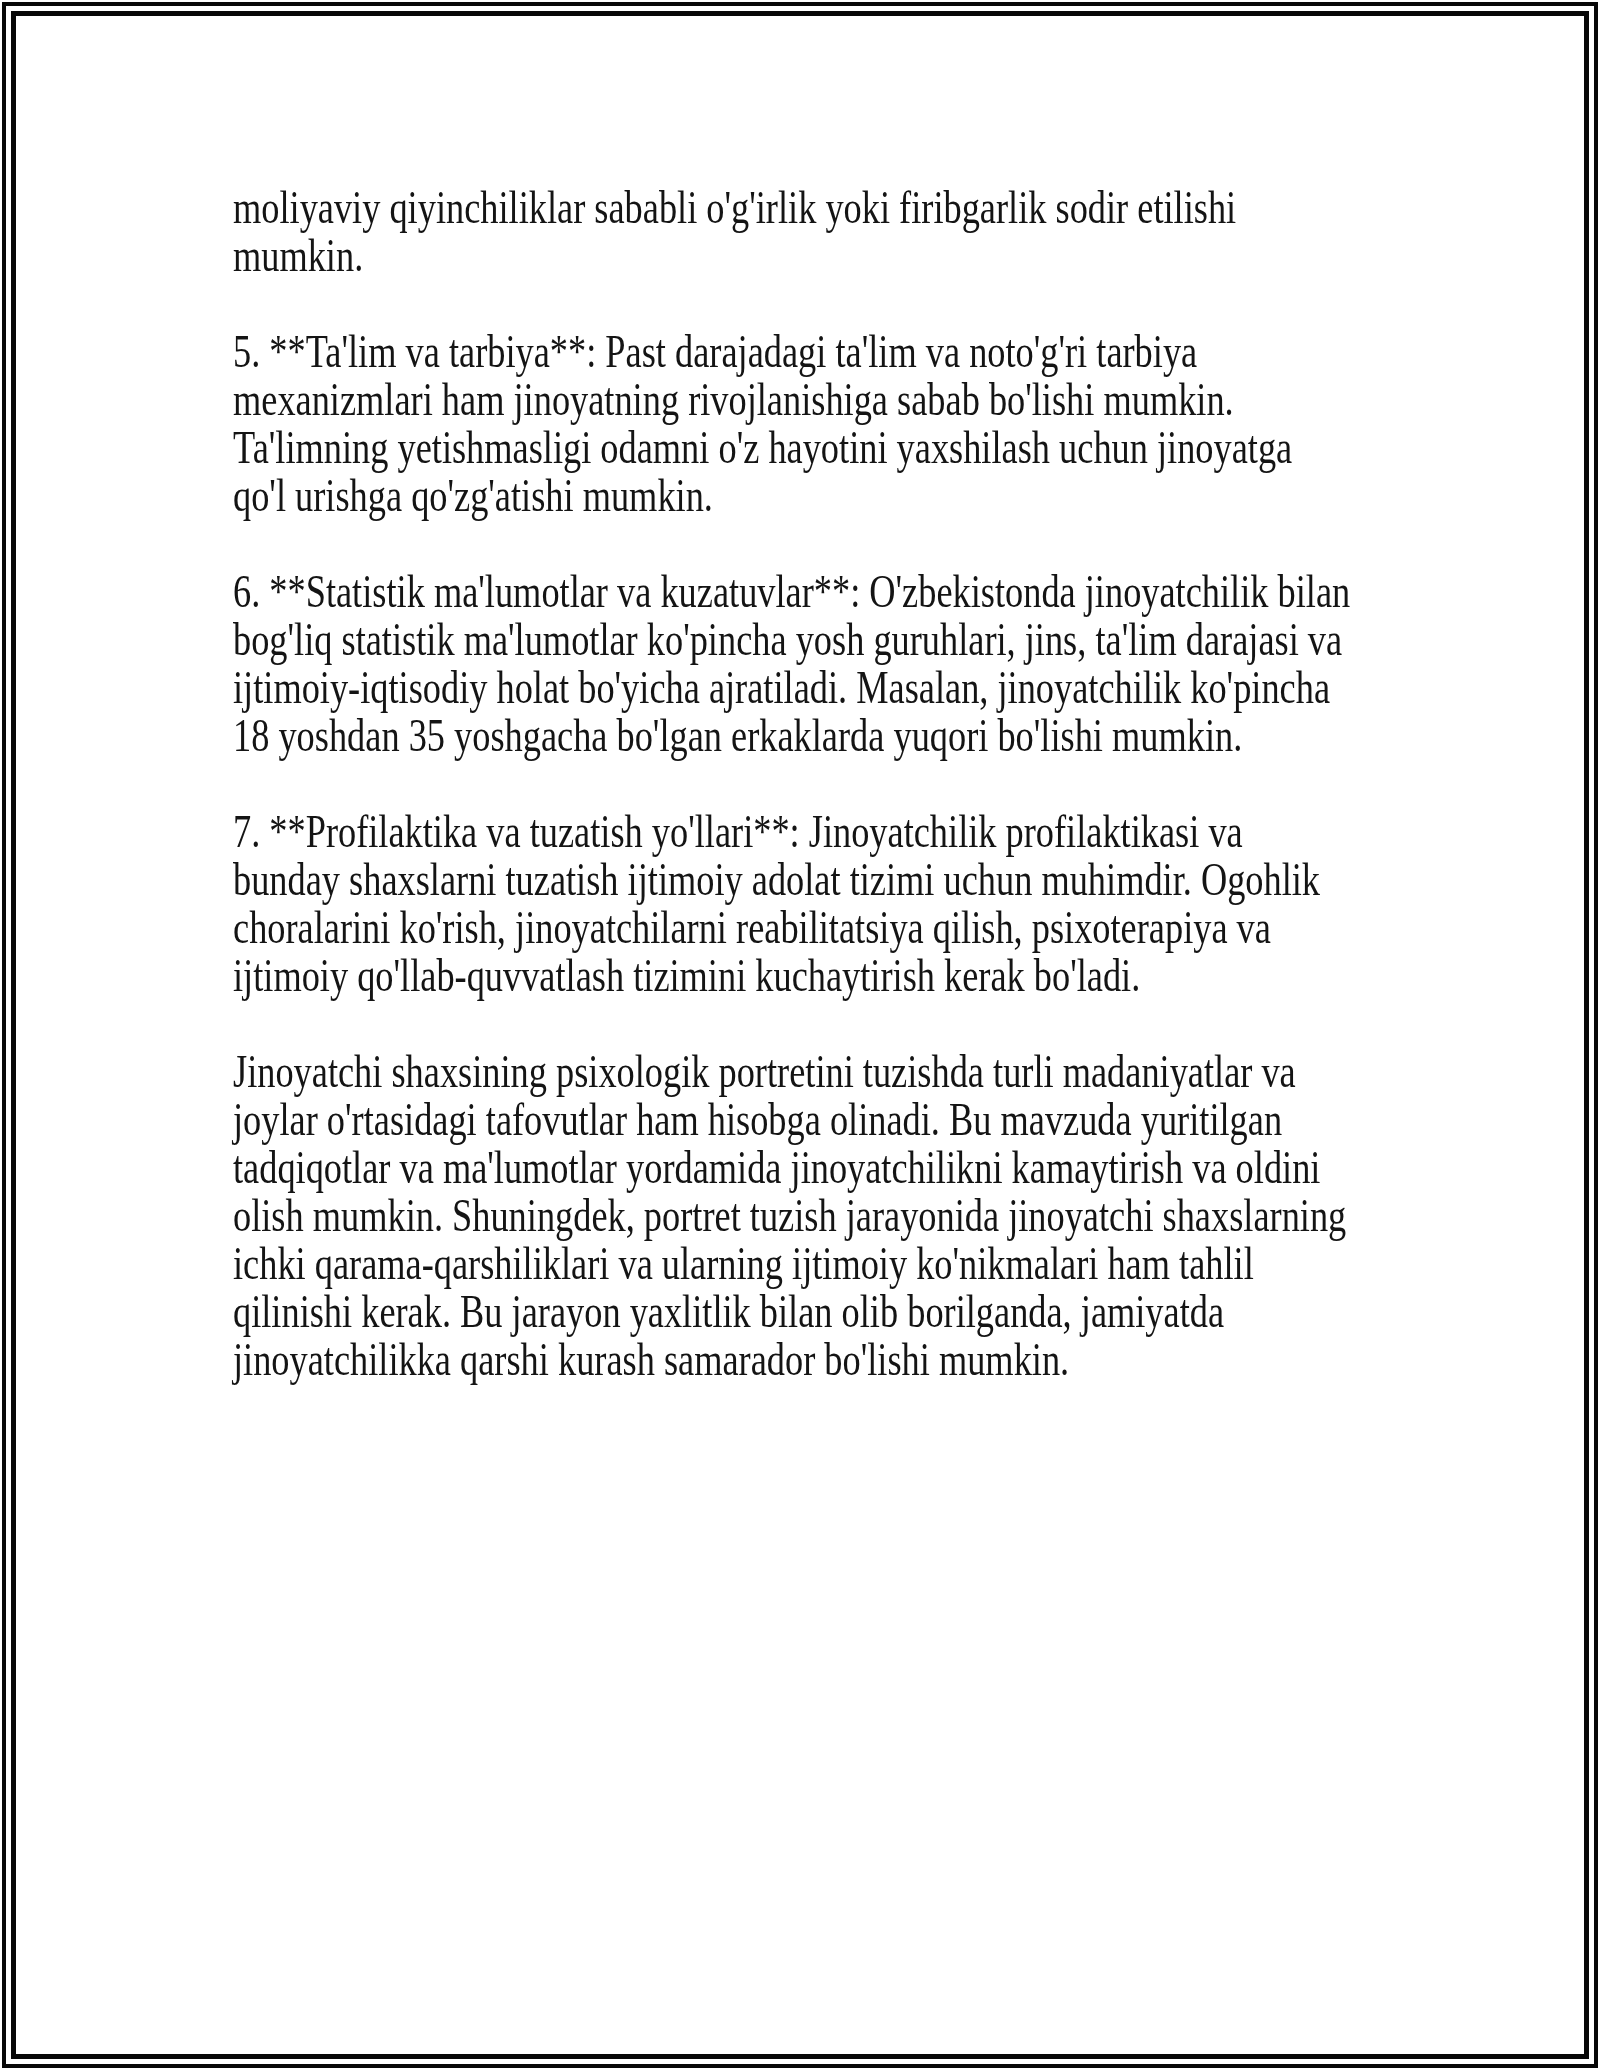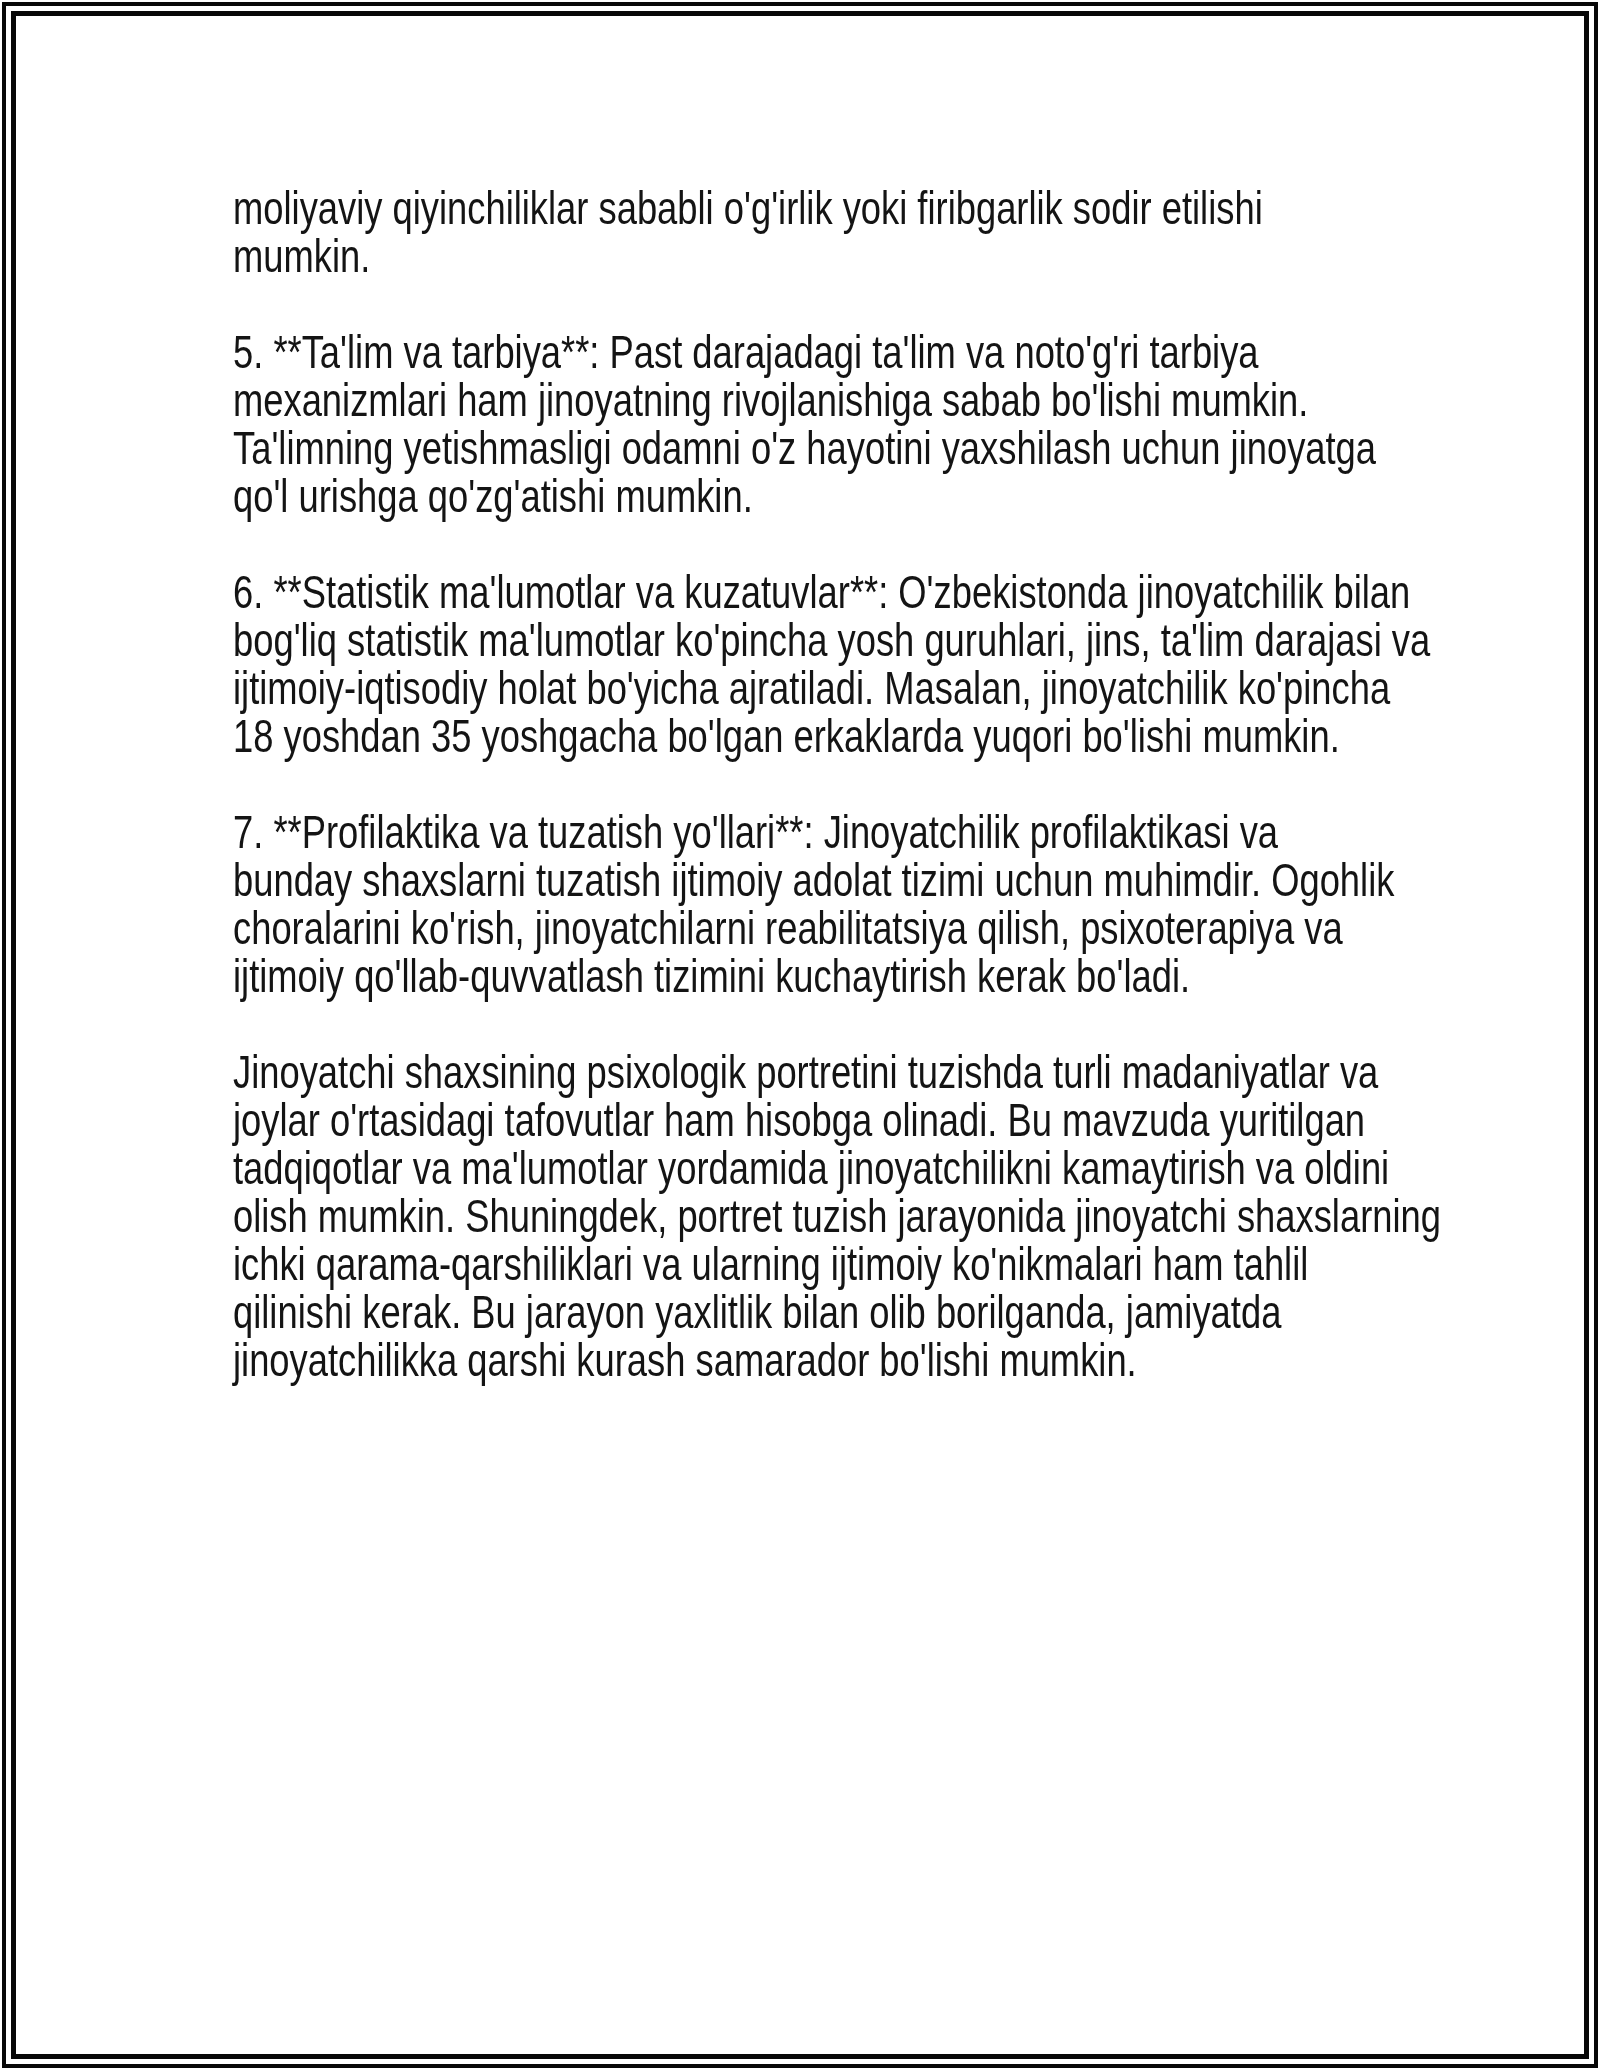--- a/index.html
+++ b/index.html
@@ -6,21 +6,21 @@
     margin: 0;
     padding: 0;
     background: #ffffff;
   }
   .page {
     position: relative;
     width: 1600px;
     height: 2070px;
     background: #ffffff;
     overflow: hidden;
-    font-family: Liberation Sans, sans-serif;
+    font-family: Liberation Serif, serif;
   }
   .frame-outer {
     position: absolute;
     inset: 2px;
     border: 4px solid #070707;
     pointer-events: none;
   }
   .frame-inner {
     position: absolute;
     inset: 11px;

